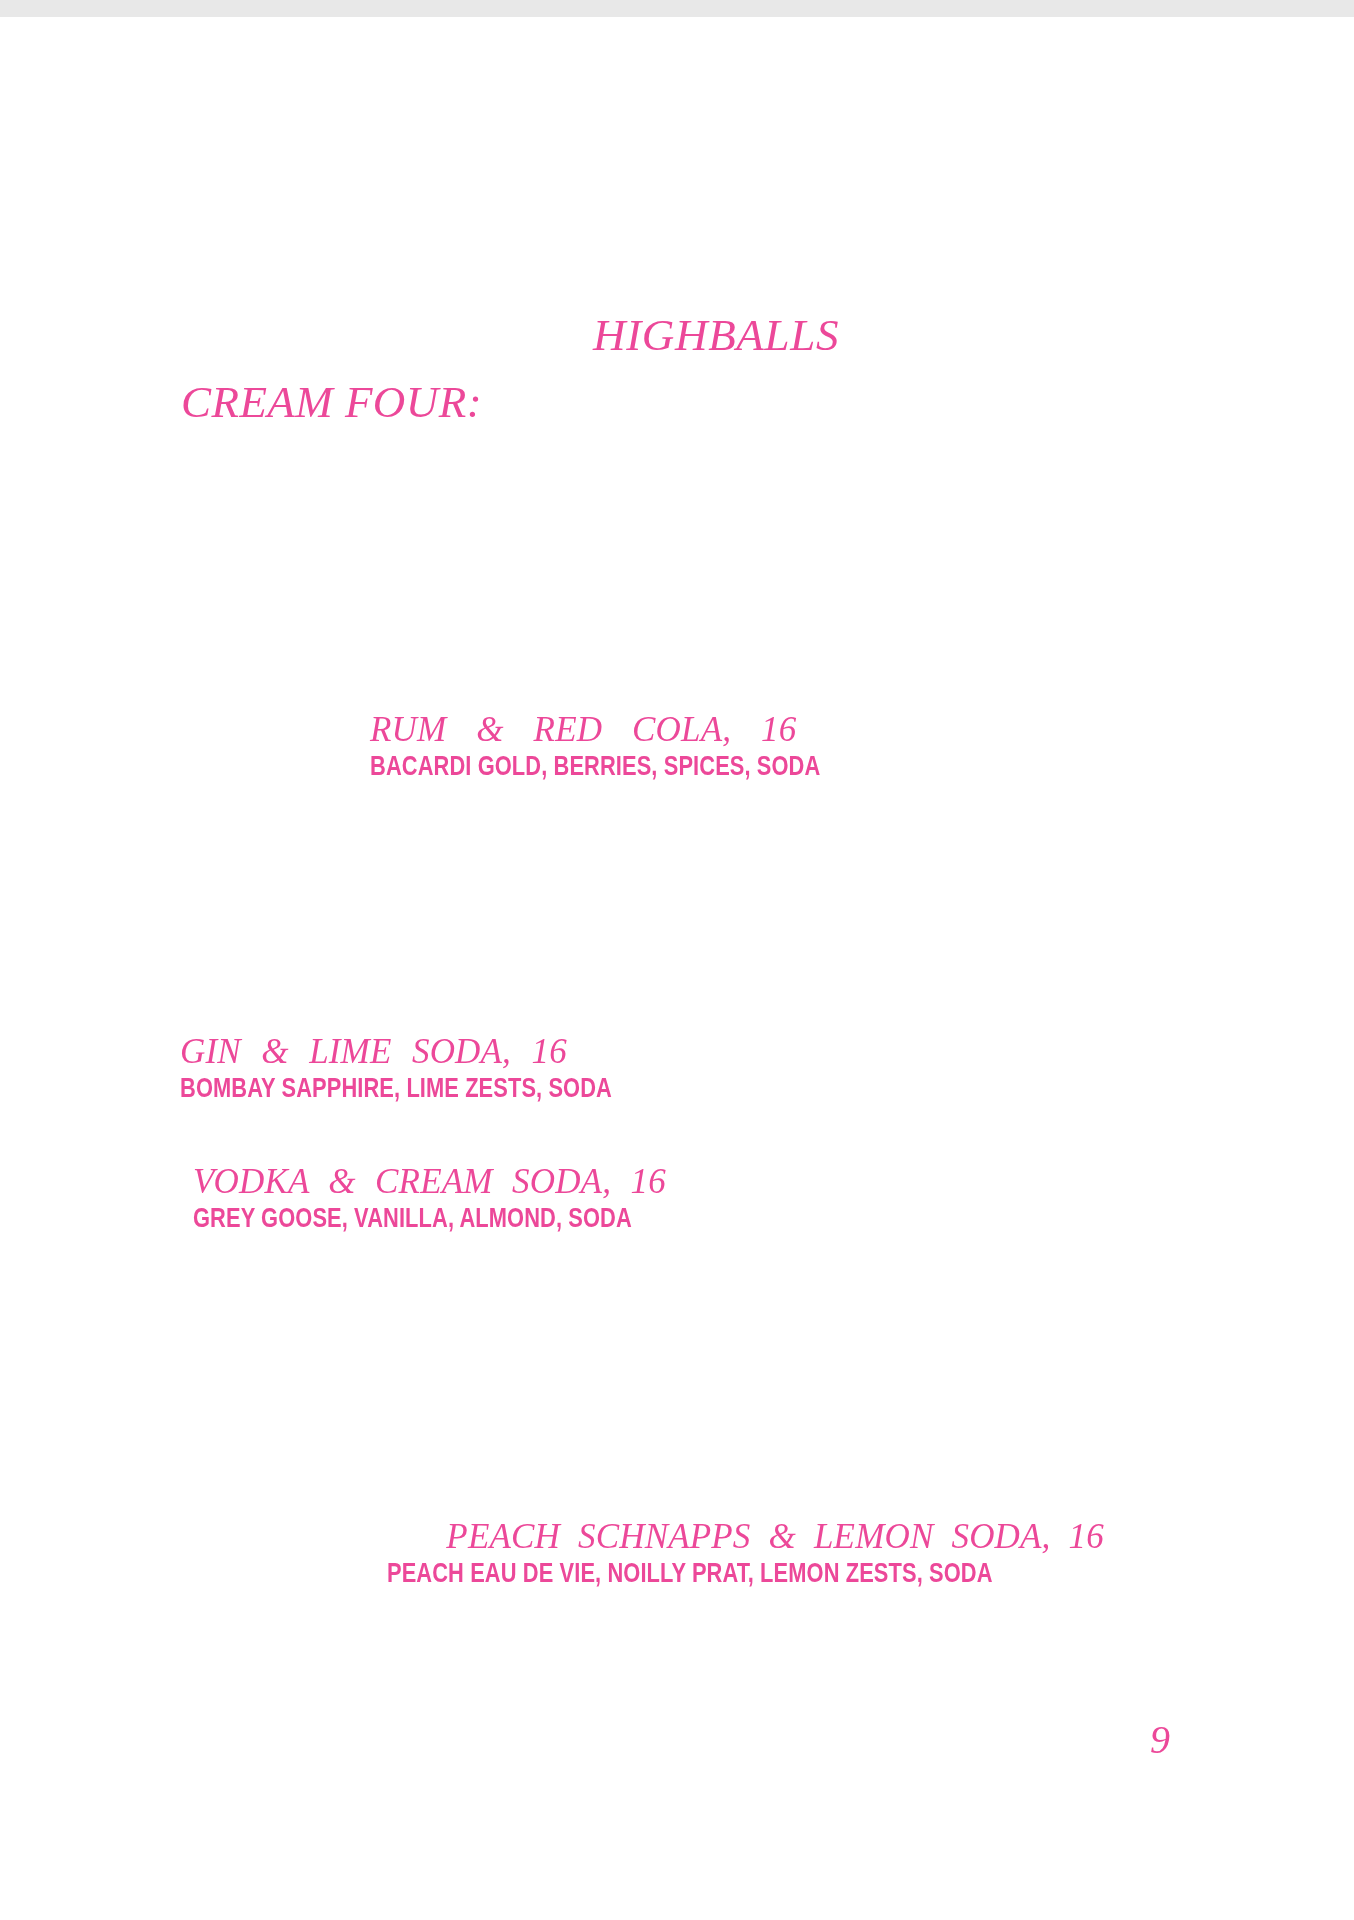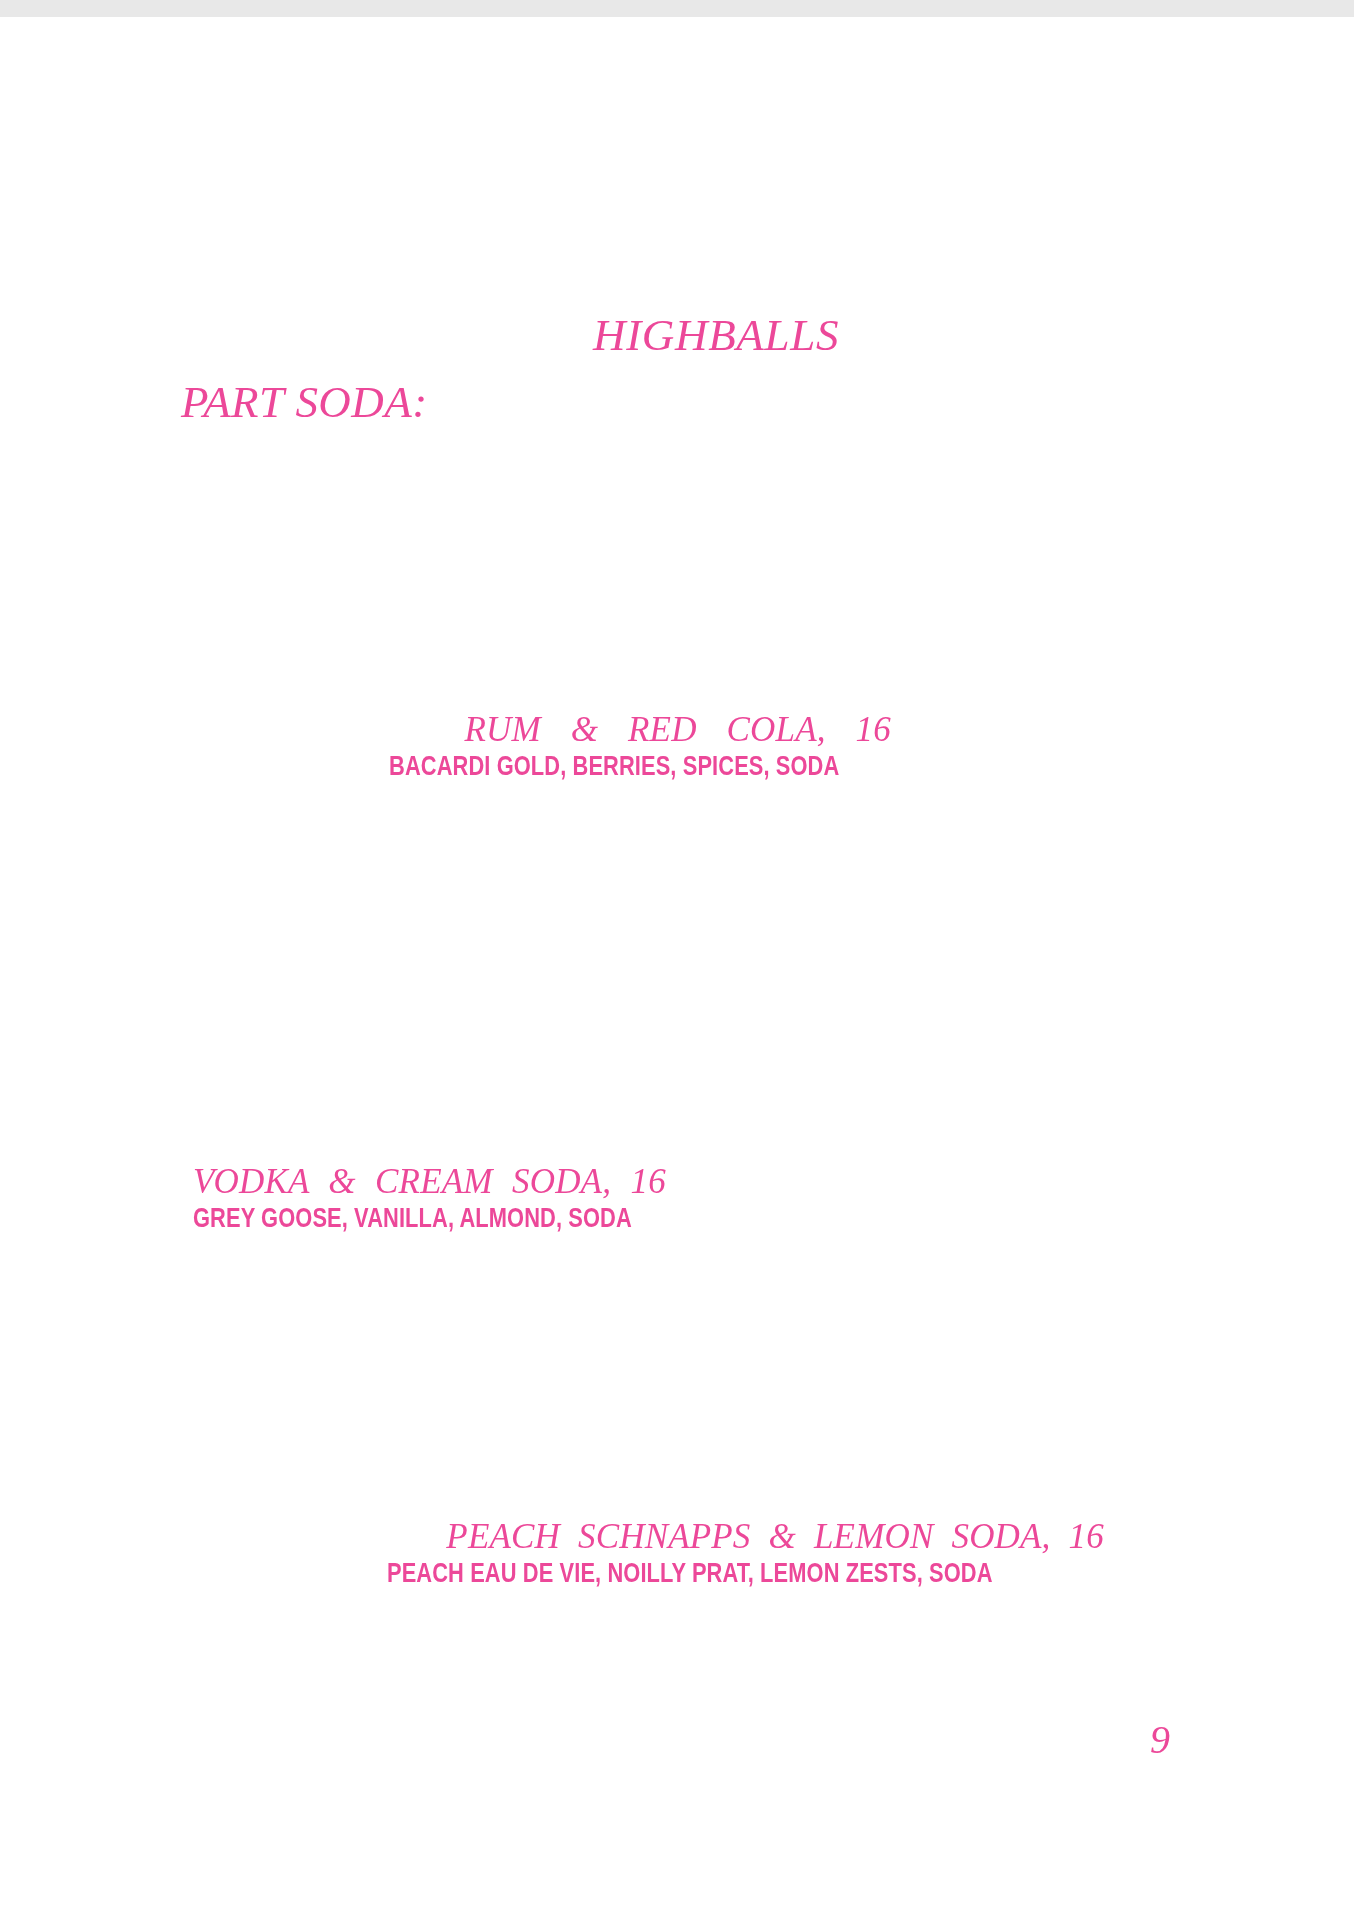--- a/index.html
+++ b/index.html
@@ -54,21 +54,21 @@
     margin-top: 5px;
     font-family: "Liberation Sans", "DejaVu Sans", sans-serif;
     font-weight: 600;
     font-size: 28px;
     line-height: 1;
     white-space: nowrap;
     transform: scaleX(0.78);
     transform-origin: 0 0;
     letter-spacing: 0.005em;
   }
-  .item-rum   { left: 389px; top: 695px; text-align: center;  }
+  .item-rum   { left: 370px; top: 695px;  }
   .item-gin   { left: 180px; top: 1017px; }
   .item-vodka { left: 193px; top: 1147px; }
   .item-peach { left: 387px; top: 1502px; }
 
   .item-rum   .item-title { word-spacing: 0.60em; }
   .item-gin   .item-title { word-spacing: 0.33em; }
   .item-vodka .item-title { word-spacing: 0.30em; }
   .item-peach .item-title { word-spacing: 0.26em; text-align: center; }
 
   .page-number {
@@ -77,27 +77,31 @@
     font-size: 40px;
   }
 </style>
 </head>
 <body>
 
 <div class="page">
 
   <div class="serif-display section-title">HIGHBALLS</div>
 
-  <div class="serif-display part-label">PART SODA:</div>
+  <div class="serif-display part-label">CREAM FOUR:</div>
 
   <div class="menu-item item-rum">
     <div class="item-title">RUM &amp; RED COLA, 16</div>
     <div class="item-desc">BACARDI GOLD, BERRIES, SPICES, SODA</div>
   </div>
 
+  <div class="menu-item item-gin">
+    <div class="item-title">GIN &amp; LIME SODA, 16</div>
+    <div class="item-desc">BOMBAY SAPPHIRE, LIME ZESTS, SODA</div>
+  </div>
 
   <div class="menu-item item-vodka">
     <div class="item-title">VODKA &amp; CREAM SODA, 16</div>
     <div class="item-desc">GREY GOOSE, VANILLA, ALMOND, SODA</div>
   </div>
 
   <div class="menu-item item-peach">
     <div class="item-title">PEACH SCHNAPPS &amp; LEMON SODA, 16</div>
     <div class="item-desc">PEACH EAU DE VIE, NOILLY PRAT, LEMON ZESTS, SODA</div>
   </div>

